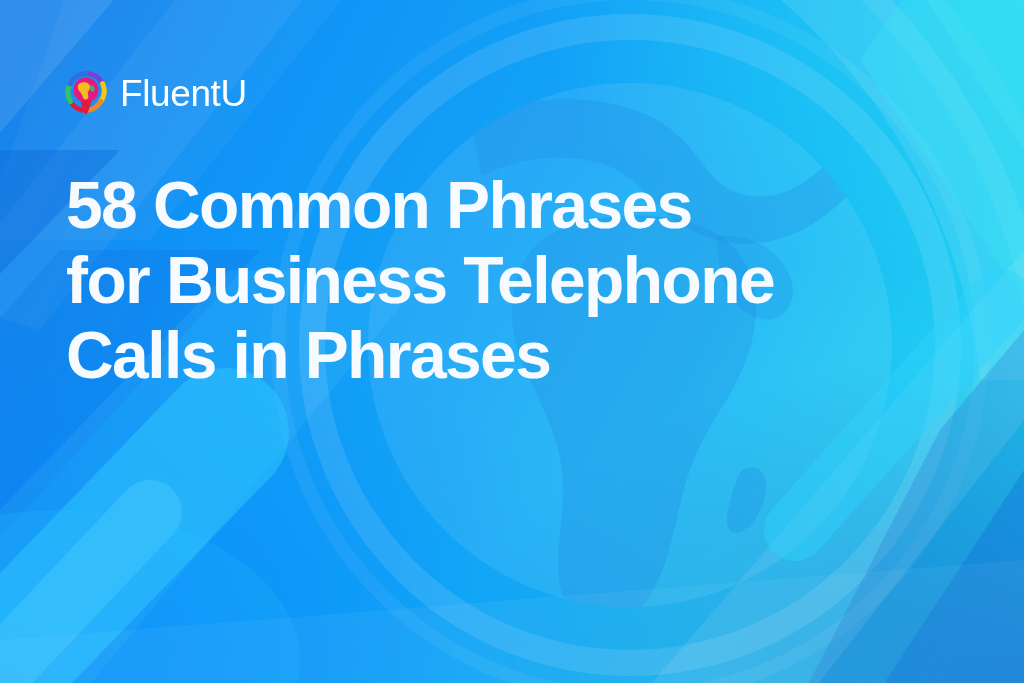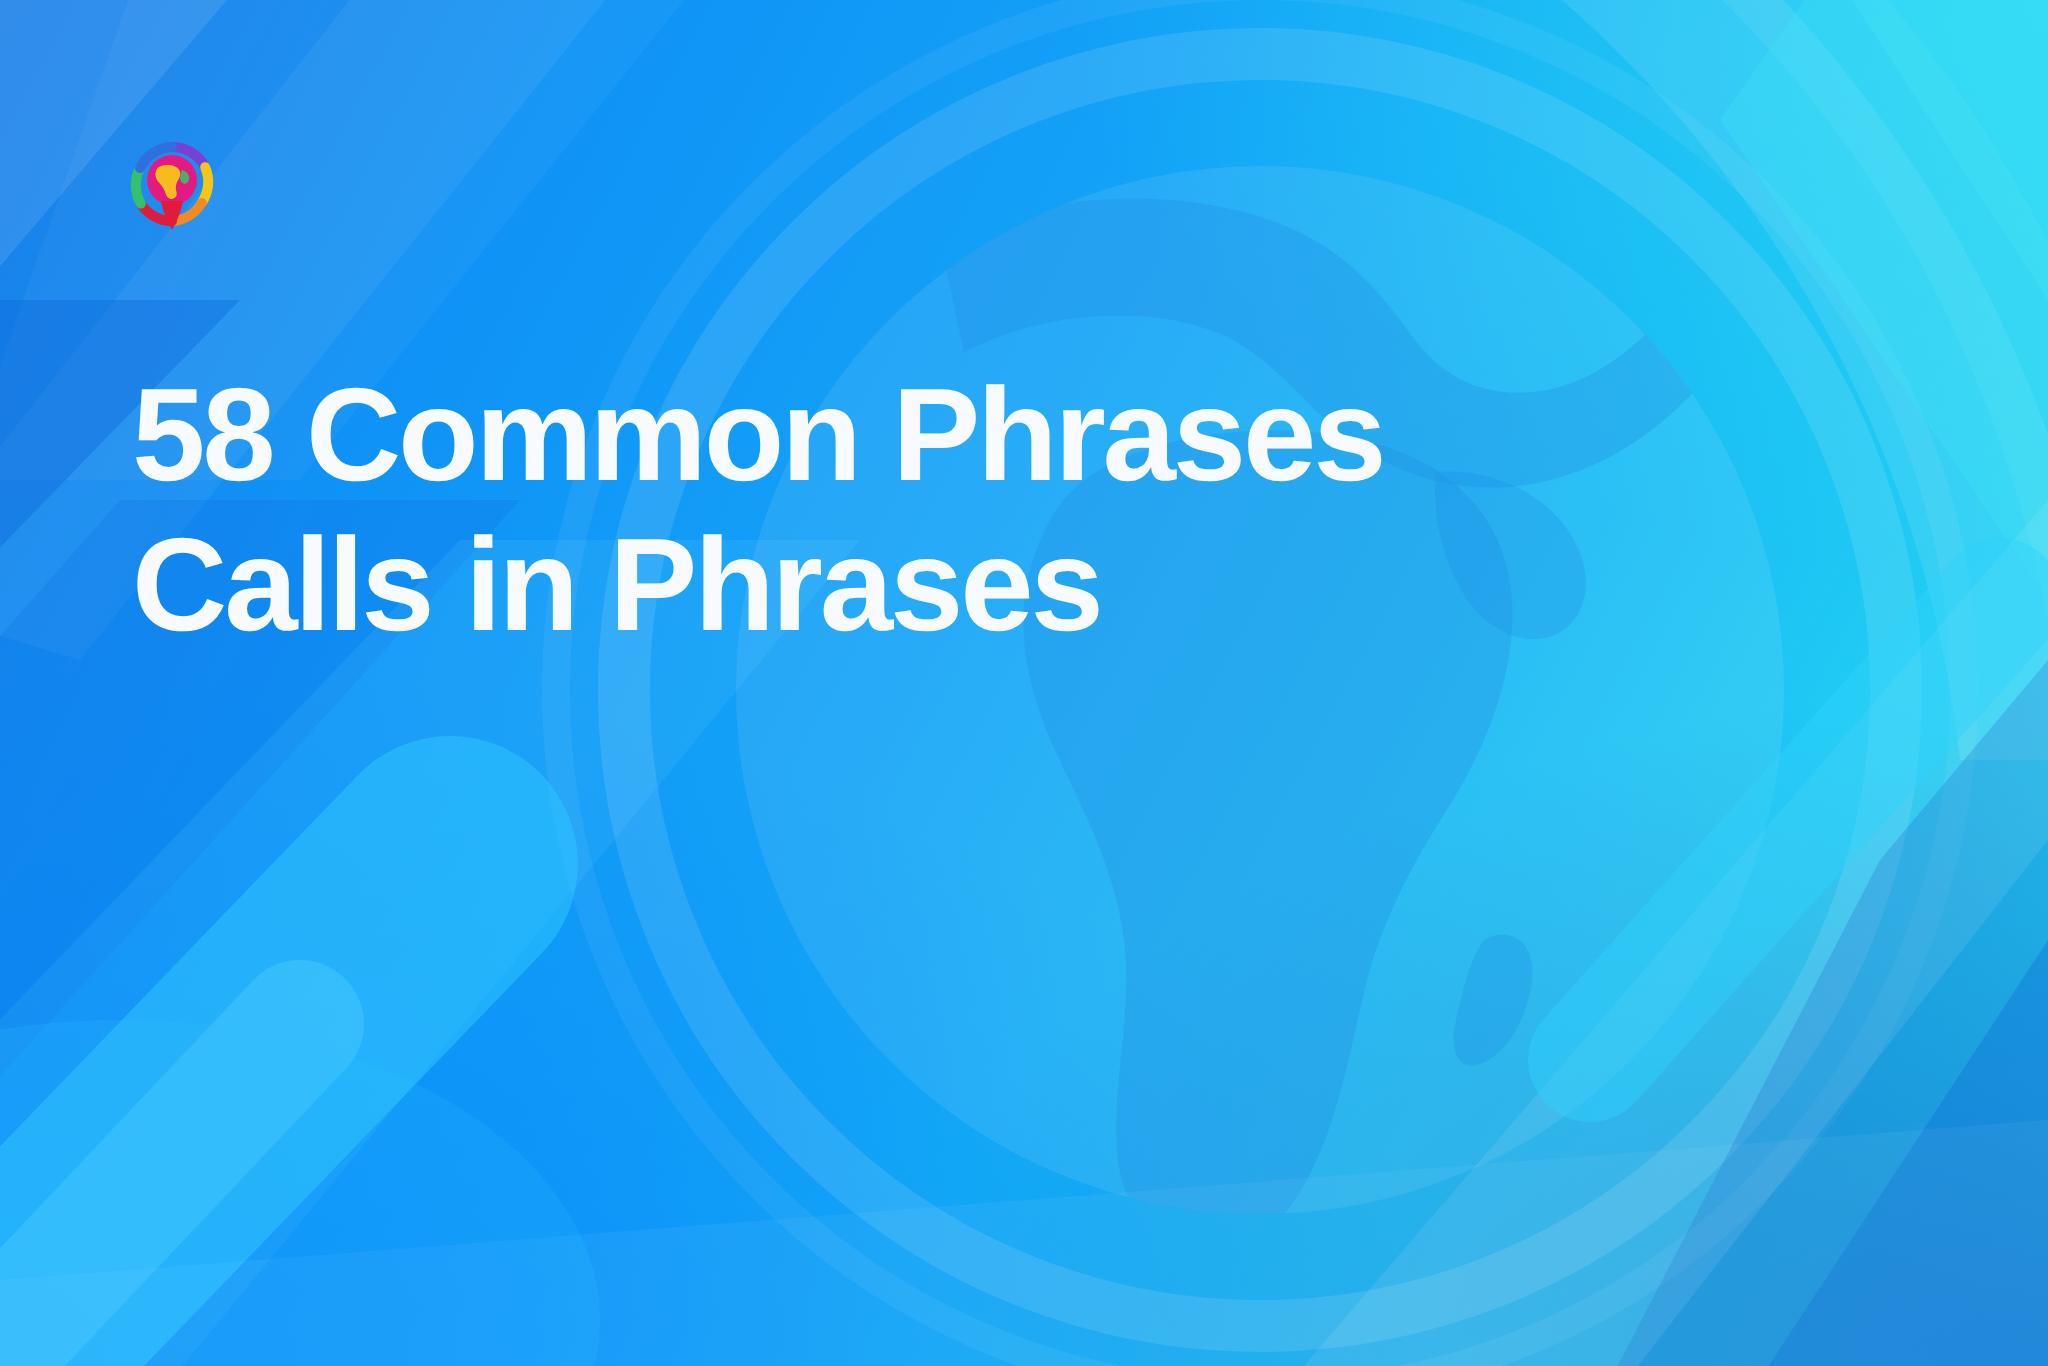--- a/index.html
+++ b/index.html
@@ -72,21 +72,20 @@
     font-family: "Liberation Sans", sans-serif;
   }
 
   
   .headline {
     position: absolute;
     left: 66px;
     top: 168px;
     z-index: 20;
     width: 900px;
-    margin-top: 12px;
   }
   .headline-line {
     color: #f7fbff;
     font-size: 66px;
     line-height: 75px;
     font-weight: 700;
     letter-spacing: -1.6px;
     white-space: nowrap;
     font-family: "Liberation Sans", sans-serif;
   }
@@ -208,20 +207,22 @@
       <circle cx="22" cy="20" r="12.5" fill="#e5197f"></circle>
       <path d="M 16.5 30.5 C 17.5 36 19.5 40.5 22 45 C 24.5 40.5 26.5 36 27.5 30.5 Z" fill="#e01b3c"></path>
 
       <path d="M 15.5 13.5 C 18.5 11.8 22 12 24.5 13.8 C 26.5 15.3 26.6 17.8 25.2 19.8
                C 23.9 21.7 23.6 23.8 24.2 25.8 C 24.7 27.6 24 29 22.4 29.4
                C 20.6 29.9 19.3 28.5 18.8 26.8 C 18.2 24.7 17 23 15.6 21.4
                C 14 19.6 13.3 17.3 14 15.5 C 14.3 14.6 14.8 13.9 15.5 13.5 Z" fill="#f5c518" opacity="0.95"></path>
       <path d="M 27 15 C 29.2 15.5 30.7 17.2 30.6 19.3 C 30.5 21.1 29.2 22.2 27.8 21.7
                C 26.4 21.2 25.8 19.4 26.2 17.6 C 26.4 16.5 26.6 15.6 27 15 Z" fill="#35c16a" opacity="0.9"></path>
     </svg>
+    <span class="logo-word">FluentU</span>
   </div>
 
   <div class="headline">
     <div class="headline-line">58 Common Phrases</div>
+    <div class="headline-line">for Business Telephone</div>
     <div class="headline-line">Calls in Phrases</div>
   </div>
 
 </div>
 
 </body></html>

